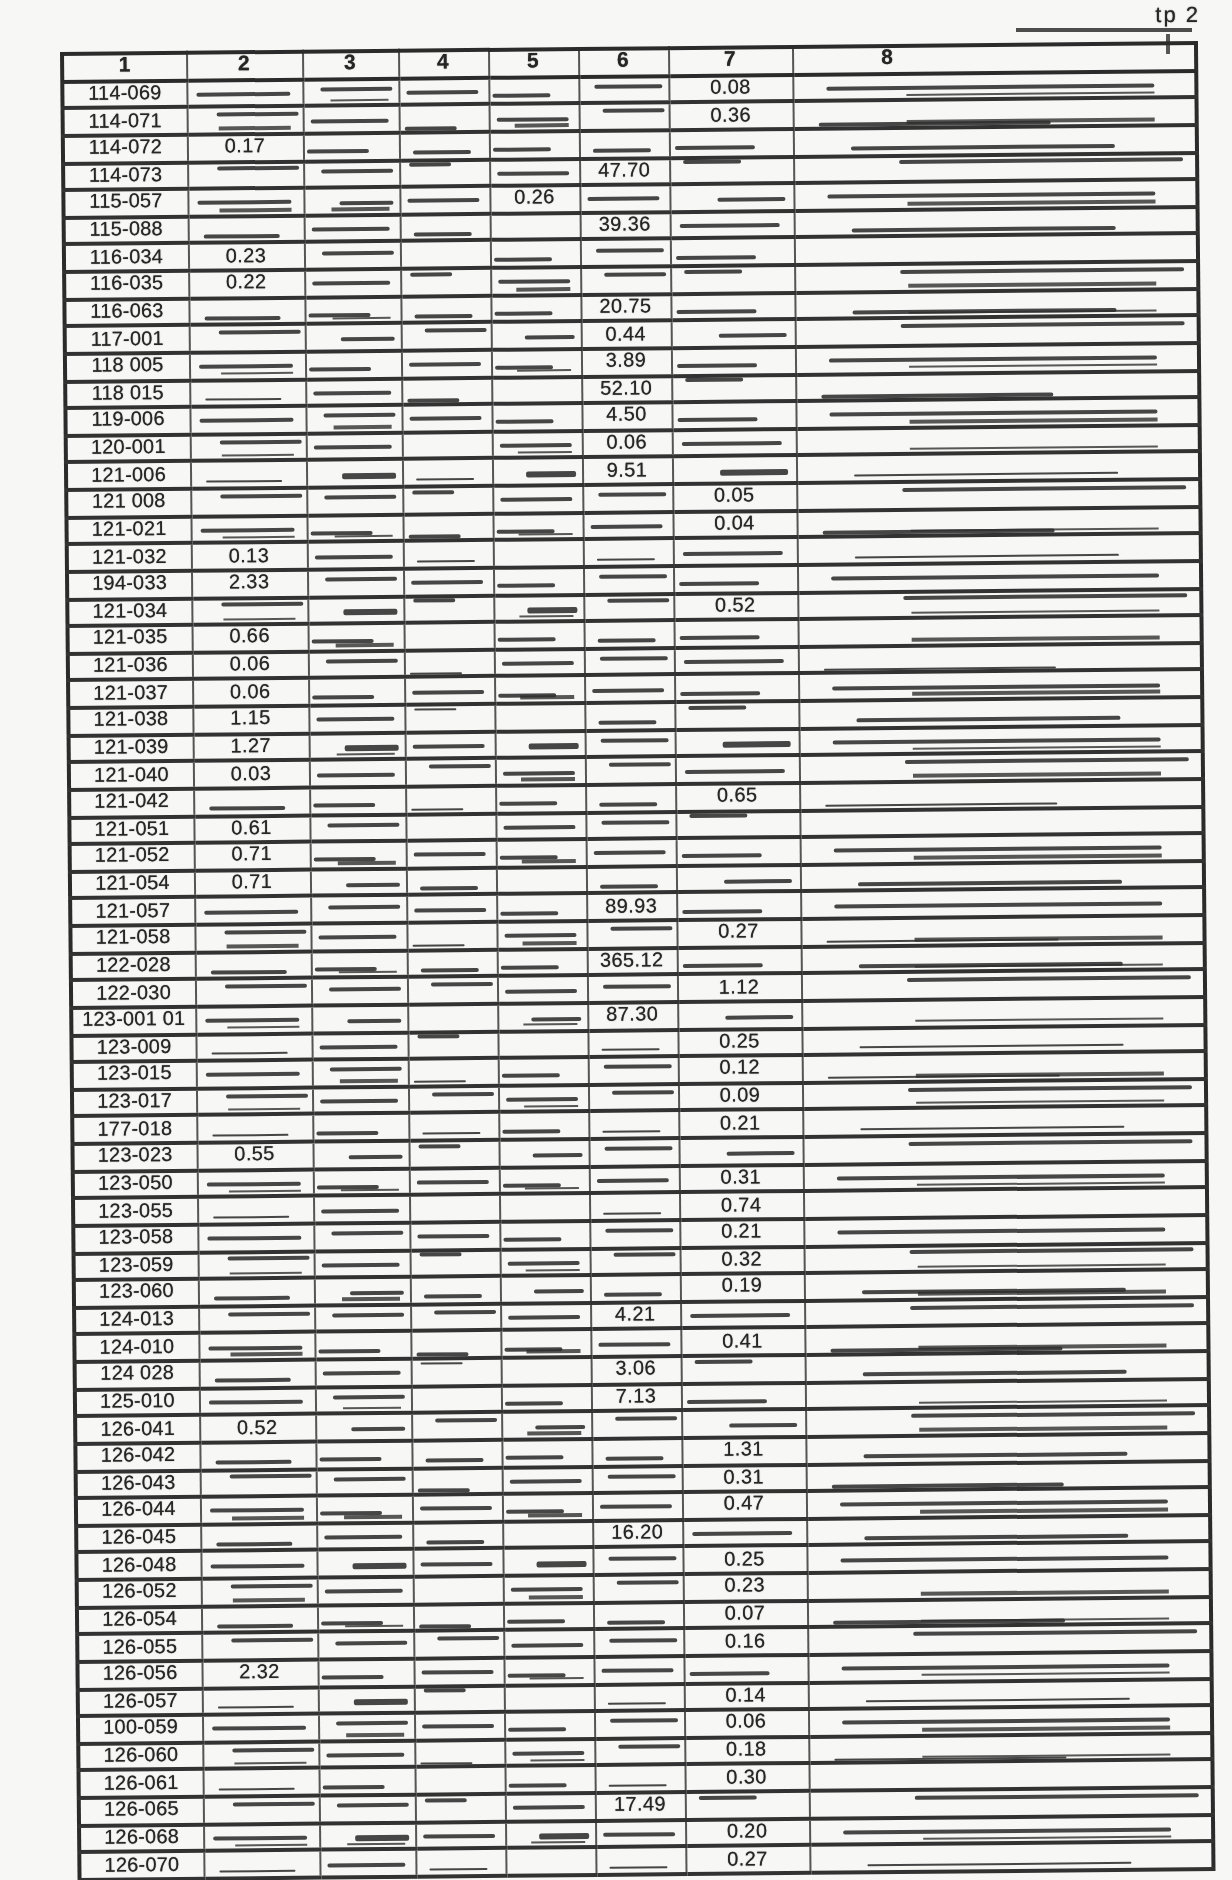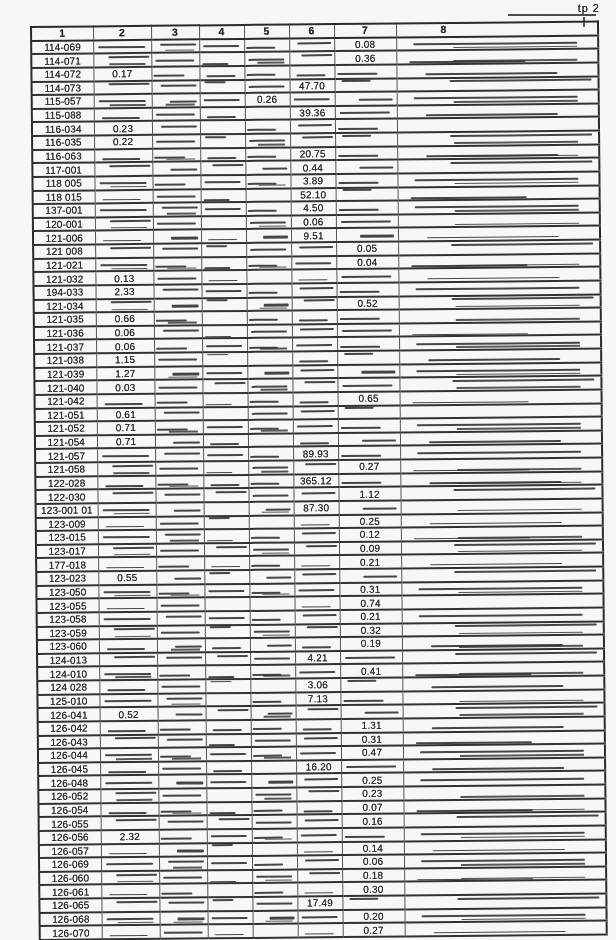--- a/index.html
+++ b/index.html
@@ -218,21 +218,21 @@
             <td>118 015</td>
             <td class="empty"></td>
             <td class="empty"></td>
             <td class="empty"></td>
             <td class="empty"></td>
             <td>52.10</td>
             <td class="empty"></td>
             <td class="empty"></td>
           </tr>
           <tr>
-            <td>137-001</td>
+            <td>119-006</td>
             <td class="empty"></td>
             <td class="empty"></td>
             <td class="empty"></td>
             <td class="empty"></td>
             <td>4.50</td>
             <td class="empty"></td>
             <td class="empty"></td>
           </tr>
           <tr>
             <td>120-001</td>
@@ -698,21 +698,21 @@
             <td>126-057</td>
             <td class="empty"></td>
             <td class="empty"></td>
             <td class="empty"></td>
             <td class="empty"></td>
             <td class="empty"></td>
             <td>0.14</td>
             <td class="empty"></td>
           </tr>
           <tr>
-            <td>126-069</td>
+            <td>100-059</td>
             <td class="empty"></td>
             <td class="empty"></td>
             <td class="empty"></td>
             <td class="empty"></td>
             <td class="empty"></td>
             <td>0.06</td>
             <td class="empty"></td>
           </tr>
           <tr>
             <td>126-060</td>

